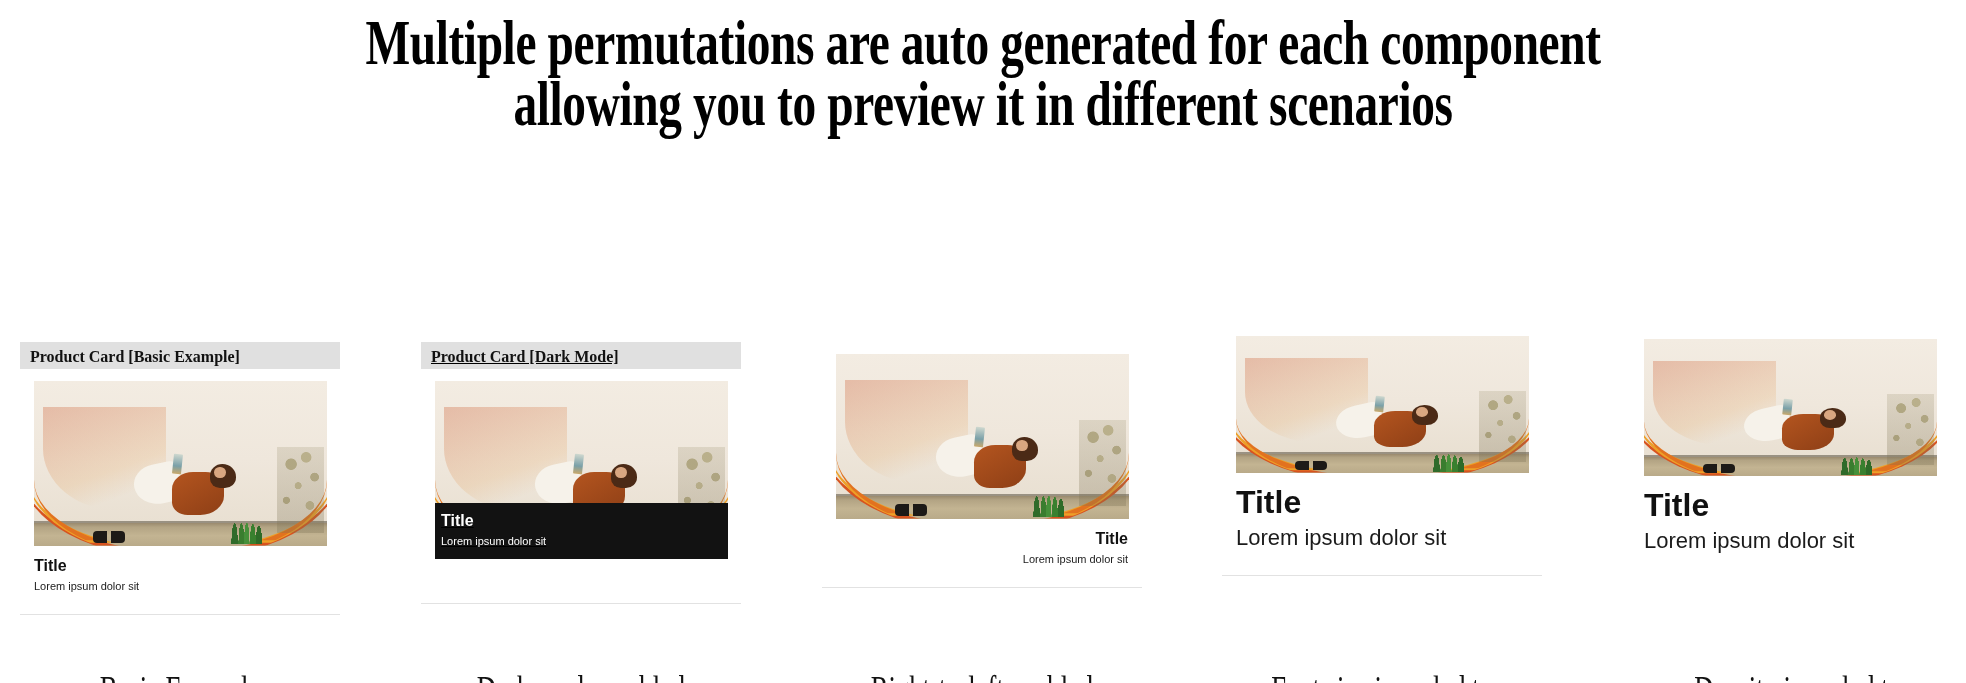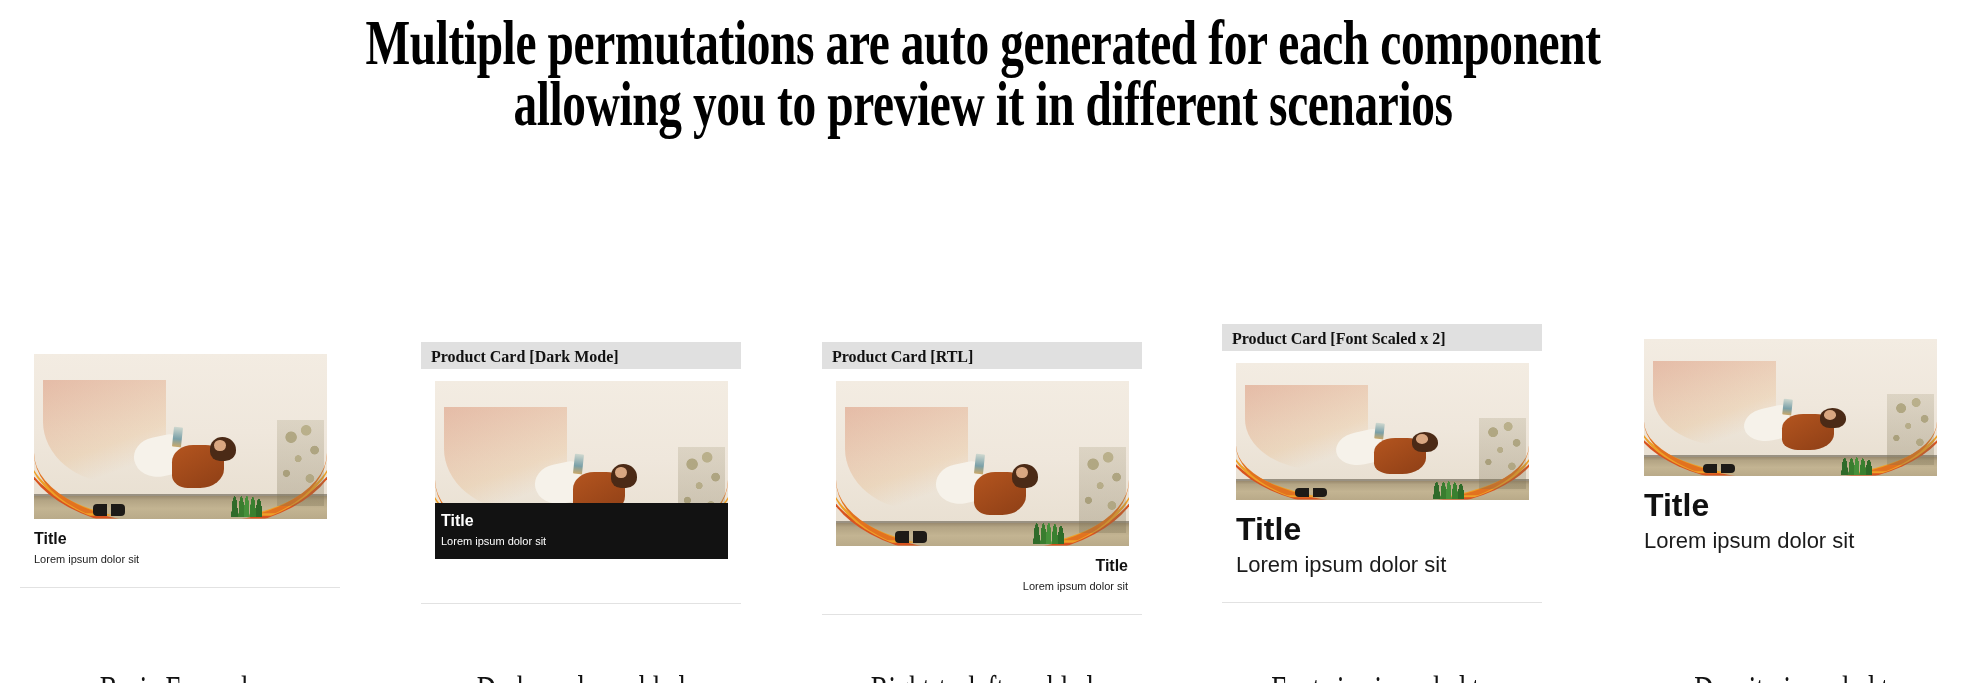--- a/index.html
+++ b/index.html
@@ -260,20 +260,24 @@
 <body>
 
 <div class="headline">
   <span class="hl-line">Multiple permutations are auto generated for each component</span>
   <span class="hl-line">allowing you to preview it in different scenarios</span>
 </div>
 
 <div class="strip">
 
   <div class="cell" style="left:20px; top:208px; width:320px;">
+    <div class="label-bar">
+      <span>Product Card [Basic Example]</span>
+      
+    </div>
     <div class="card" style="width:320px; padding:6px 0 20px 0;">
       <div class="photo" style="width:293px; height:165px; margin:6px 0 0 14px;">
         <div class="ph-wall"></div>
         <div class="ph-ground"></div>
         <div class="ph-baseline"></div>
         <div class="ph-hammock"></div>
         <div class="ph-hammock2"></div>
         <div class="ph-hammock3"></div>
         <div class="ph-net"></div>
         <div class="ph-person-legs"></div>
@@ -285,21 +289,21 @@
         <div class="ph-agave"></div>
         <div class="ph-sandals"></div>
       </div>
       <div class="card-text" style="padding:10px 14px 0 14px;">
         <div class="c-title" style="font-size:16px; line-height:20px;">Title</div>
         <div class="c-sub" style="font-size:11px; line-height:16px; margin-top:2px;">Lorem ipsum dolor sit</div>
       </div>
     </div>
   </div>
 
-  <div class="cell" style="left:421px; top:208px; width:320px;">
+  <div class="cell" style="left:421px; top:208px; width:320px;text-decoration:underline;">
     <div class="label-bar">
       <span>Product Card [Dark Mode]</span>
       
     </div>
     <div class="card" style="width:320px; padding:6px 0 20px 0;">
       <div class="photo" style="width:293px; height:165px; margin:6px 0 0 14px;">
         <div class="ph-wall"></div>
         <div class="ph-ground"></div>
         <div class="ph-baseline"></div>
         <div class="ph-hammock"></div>
@@ -317,24 +321,20 @@
       </div>
       <div class="card-text dark" style="width:293px; margin-left:14px; margin-top:-43px; position:relative; padding:8px 0 10px 6px;">
         <div class="c-title" style="font-size:16px; line-height:20px;">Title</div>
         <div class="c-sub" style="font-size:11px; line-height:16px; margin-top:2px;">Lorem ipsum dolor sit</div>
       </div>
       <div style="height:24px;"></div>
     </div>
   </div>
 
   <div class="cell" style="left:822px; top:208px; width:320px;">
-    <div class="label-bar">
-      <span>Product Card [RTL]</span>
-      
-    </div>
     <div class="card" style="width:320px; padding:6px 0 20px 0;">
       <div class="photo" style="width:293px; height:165px; margin:6px 0 0 14px;">
         <div class="ph-wall"></div>
         <div class="ph-ground"></div>
         <div class="ph-baseline"></div>
         <div class="ph-hammock"></div>
         <div class="ph-hammock2"></div>
         <div class="ph-hammock3"></div>
         <div class="ph-net"></div>
         <div class="ph-person-legs"></div>
@@ -347,24 +347,20 @@
         <div class="ph-sandals"></div>
       </div>
       <div class="card-text rtl" style="padding:10px 14px 0 14px;">
         <div class="c-title" style="font-size:16px; line-height:20px;">Title</div>
         <div class="c-sub" style="font-size:11px; line-height:16px; margin-top:2px;">Lorem ipsum dolor sit</div>
       </div>
     </div>
   </div>
 
   <div class="cell" style="left:1222px; top:190px; width:320px;">
-    <div class="label-bar">
-      <span>Product Card [Font Scaled x 2]</span>
-      
-    </div>
     <div class="card" style="width:320px; padding:6px 0 22px 0;">
       <div class="photo" style="width:293px; height:137px; margin:6px 0 0 14px;">
         <div class="ph-wall"></div>
         <div class="ph-ground"></div>
         <div class="ph-baseline"></div>
         <div class="ph-hammock"></div>
         <div class="ph-hammock2"></div>
         <div class="ph-hammock3"></div>
         <div class="ph-net"></div>
         <div class="ph-person-legs"></div>

